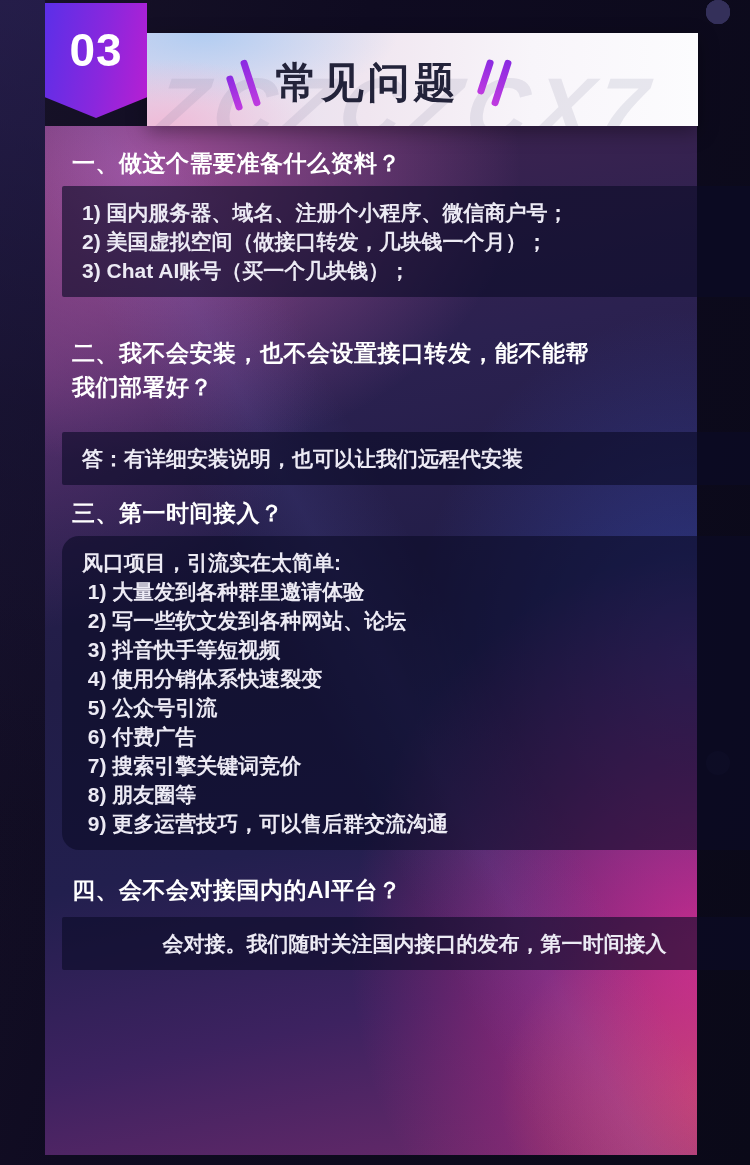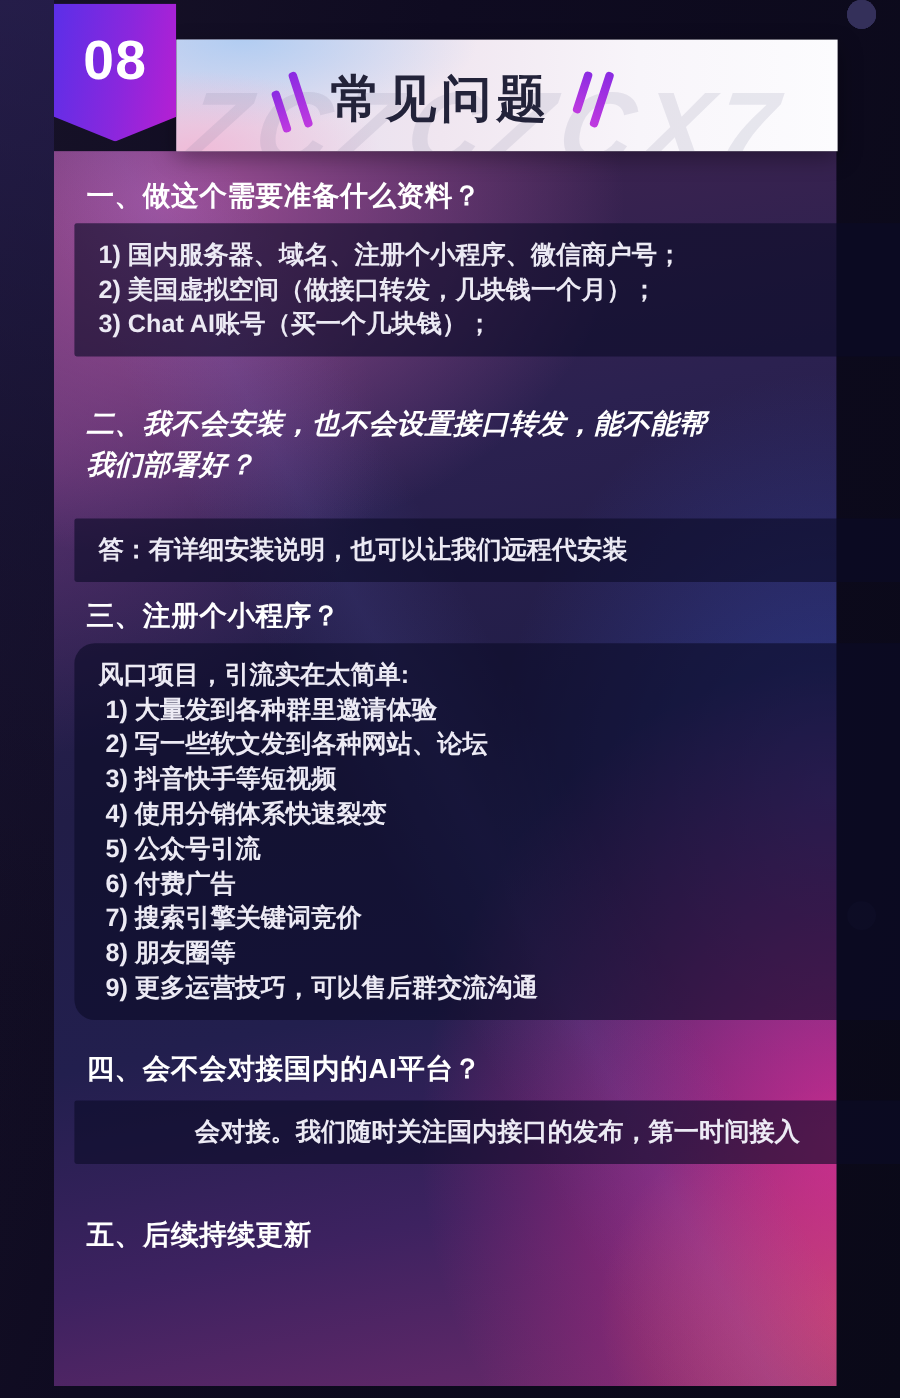--- a/index.html
+++ b/index.html
@@ -93,35 +93,35 @@
     color:#ffffff;font-size:23px;font-weight:700;line-height:34px;
     letter-spacing:0.5px;white-space:pre-line;z-index:2;
   }
   .answer-panel{
     position:absolute;left:62px;width:705px;box-sizing:border-box;
     background:rgba(12,11,38,0.62);border-radius:2px;
     color:#eceaf4;font-size:21px;line-height:29px;
     padding:12px 20px;white-space:pre-wrap;z-index:2;font-weight:bold;
   }
   .h-1{top:146px;} .p-1{top:186px;}
-  .h-2{top:336px;font-style:italic;} .p-2{top:401px;margin-top:31px;}
+  .h-2{top:336px;} .p-2{top:401px;margin-top:31px;}
   .h-3{top:496px;} .p-3{top:536px;border-radius:17px;}
   .h-4{top:873px;} .p-4{top:917px;text-align:center;}
   .h-5{top:1012px;}
 </style>
 </head>
 <body>
 
 <div class="page">
 
   <div class="side-left"></div>
   <div class="content-bg"></div>
 
   <div class="badge">
-    <span class="badge-number">08</span>
+    <span class="badge-number">03</span>
   </div>
 
   <div class="banner">
     <span class="banner-watermark">ZCZCZCX7</span>
     <div class="banner-row">
       <span class="slashes slashes-left">
         <span class="slash short"></span>
         <span class="slash"></span>
       </span>
       <span class="banner-title">常见问题</span>
@@ -140,30 +140,29 @@
 
   <div class="faq-heading h-1">一、做这个需要准备什么资料？</div>
   <div class="answer-panel p-1">1) 国内服务器、域名、注册个小程序、微信商户号；
 2) 美国虚拟空间（做接口转发，几块钱一个月）；
 3) Chat AI账号（买一个几块钱）；</div>
 
   <div class="faq-heading h-2">二、我不会安装，也不会设置接口转发，能不能帮
 我们部署好？</div>
   <div class="answer-panel p-2">答：有详细安装说明，也可以让我们远程代安装</div>
 
-  <div class="faq-heading h-3">三、注册个小程序？</div>
+  <div class="faq-heading h-3">三、第一时间接入？</div>
   <div class="answer-panel p-3">风口项目，引流实在太简单:
  1) 大量发到各种群里邀请体验
  2) 写一些软文发到各种网站、论坛
  3) 抖音快手等短视频
  4) 使用分销体系快速裂变
  5) 公众号引流
  6) 付费广告
  7) 搜索引擎关键词竞价
  8) 朋友圈等
  9) 更多运营技巧，可以售后群交流沟通</div>
 
   <div class="faq-heading h-4">四、会不会对接国内的AI平台？</div>
   <div class="answer-panel p-4">会对接。我们随时关注国内接口的发布，第一时间接入</div>
 
-  <div class="faq-heading h-5">五、后续持续更新</div>
 
 </div>
 
 </body></html>

